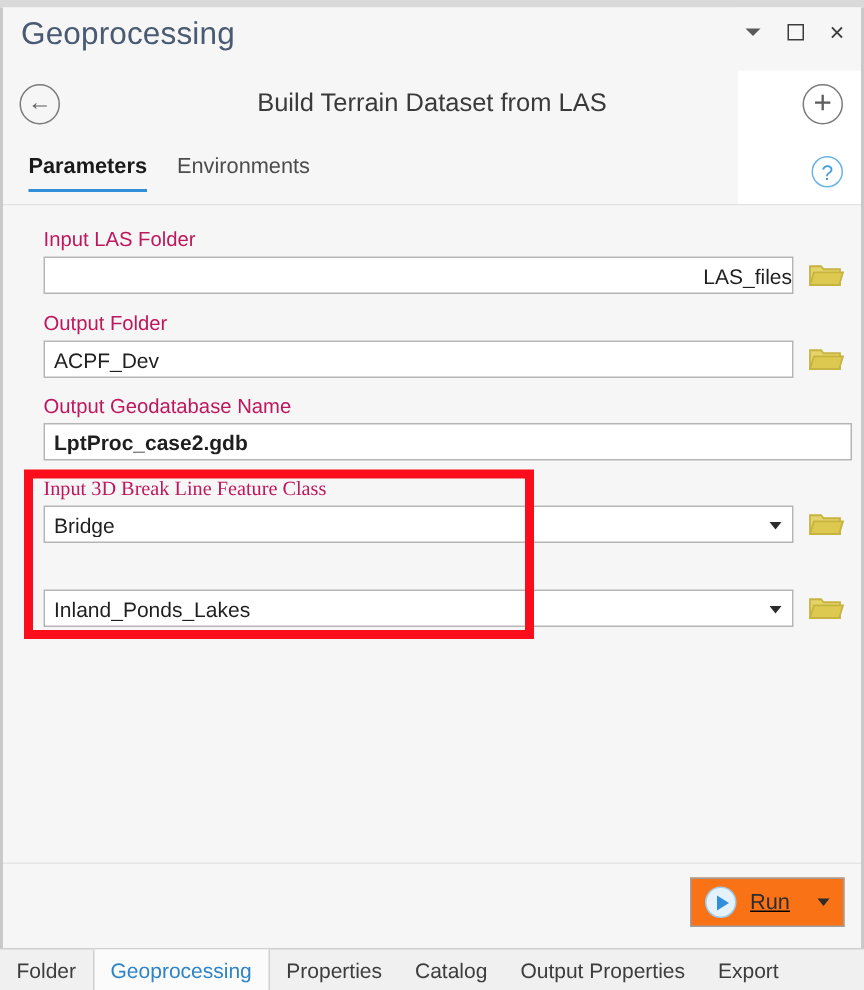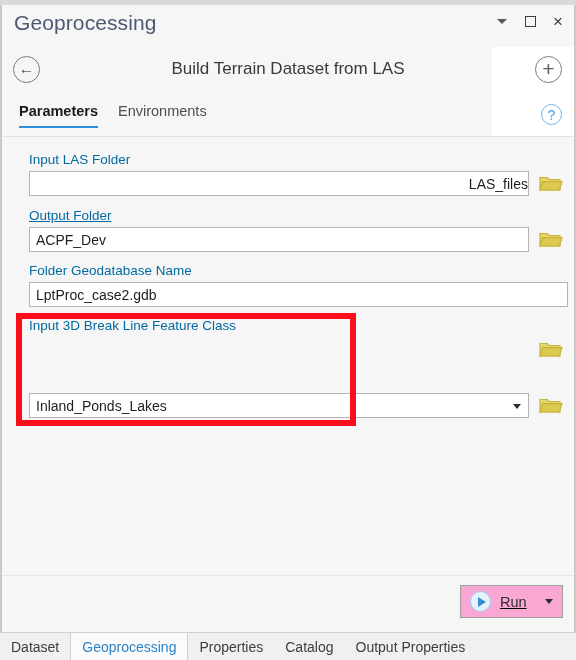--- a/index.html
+++ b/index.html
@@ -177,21 +177,21 @@
   .form-body {
     position: absolute;
     left: 2px; top: 137px;
     width: 572px; height: 438px;
     background: #f6f6f6;
   }
   .field-label {
     position: absolute;
     left: 27px;
     font-size: 13.5px;
-    color: #0369a1;
+    color: #be185d;
     white-space: nowrap;
   }
   .field-input {
     position: absolute;
     left: 27px;
     height: 25px;
     background: #ffffff;
     border: 1px solid #b5b5b5;
     box-sizing: border-box;
     display: flex;
@@ -243,21 +243,21 @@
     position: absolute;
     left: 2px; top: 575px;
     width: 572px; height: 57px;
     background: #f6f6f6;
     border-top: 1px solid #e6e6e6;
   }
   .run-button {
     position: absolute;
     right: 11px; top: 9px;
     width: 103px; height: 33px;
-    background: #f9a8d4;
+    background: #f97316;
     border: 1px solid #9e9e9e;
     box-sizing: border-box;
     display: flex;
     align-items: center;
     cursor: pointer;
     text-decoration: underline;
   }
   .run-play {
     width: 21px; height: 21px;
     margin-left: 9px;
@@ -364,37 +364,41 @@
     <div class="field-input w-narrow" style="top:34px;justify-content:flex-end;">
       <span class="val">LAS_files</span>
     </div>
     <div class="folder-btn" style="top:36px;">
       <svg width="24" height="20" viewBox="0 0 24 20" aria-hidden="true">
         <path d="M1 4.5 L1 17 L21 17 L21 6.5 L10 6.5 L8.4 4.5 Z" fill="#e4d469" stroke="#c7b33f" stroke-width="1.2"></path>
         <path d="M3.6 8.6 L23 8.6 L20.4 17 L1 17 Z" fill="#ddc94f" stroke="#c7b33f" stroke-width="1.2"></path>
       </svg>
     </div>
 
-    <div class="field-label" style="top:71px;text-decoration:underline;">Output Folder</div>
+    <div class="field-label" style="top:71px;">Output Folder</div>
     <div class="field-input w-narrow" style="top:90px;">
       <span class="val">ACPF_Dev</span>
     </div>
     <div class="folder-btn" style="top:92px;">
       <svg width="24" height="20" viewBox="0 0 24 20" aria-hidden="true">
         <path d="M1 4.5 L1 17 L21 17 L21 6.5 L10 6.5 L8.4 4.5 Z" fill="#e4d469" stroke="#c7b33f" stroke-width="1.2"></path>
         <path d="M3.6 8.6 L23 8.6 L20.4 17 L1 17 Z" fill="#ddc94f" stroke="#c7b33f" stroke-width="1.2"></path>
       </svg>
     </div>
 
-    <div class="field-label" style="top:126px;">Folder Geodatabase Name</div>
-    <div class="field-input w-wide" style="top:145px;">
+    <div class="field-label" style="top:126px;">Output Geodatabase Name</div>
+    <div class="field-input w-wide" style="top:145px;font-weight:bold;">
       <span class="val">LptProc_case2.gdb</span>
     </div>
 
-    <div class="field-label" style="top:181px;">Input 3D Break Line Feature Class</div>
+    <div class="field-label" style="top:181px;font-family:Liberation Serif, serif;">Input 3D Break Line Feature Class</div>
+    <div class="field-input w-narrow" style="top:200px;">
+      <span class="val">Bridge</span>
+      <span class="dd-arrow"></span>
+    </div>
     <div class="folder-btn" style="top:202px;">
       <svg width="24" height="20" viewBox="0 0 24 20" aria-hidden="true">
         <path d="M1 4.5 L1 17 L21 17 L21 6.5 L10 6.5 L8.4 4.5 Z" fill="#e4d469" stroke="#c7b33f" stroke-width="1.2"></path>
         <path d="M3.6 8.6 L23 8.6 L20.4 17 L1 17 Z" fill="#ddc94f" stroke="#c7b33f" stroke-width="1.2"></path>
       </svg>
     </div>
 
     <div class="field-input w-narrow" style="top:256px;">
       <span class="val">Inland_Ponds_Lakes</span>
       <span class="dd-arrow"></span>
@@ -414,20 +418,21 @@
     <div class="run-button">
       <span class="run-play">
           <i></i>
         </span>
       <span class="run-label">Run</span>
       <span class="run-split"></span>
     </div>
   </div>
 
   <div class="dock-tabs">
-    <div class="dock-tab">Dataset</div>
+    <div class="dock-tab">Folder</div>
     <div class="dock-tab active">Geoprocessing</div>
     <div class="dock-tab">Properties</div>
     <div class="dock-tab">Catalog</div>
     <div class="dock-tab">Output Properties</div>
+    <div class="dock-tab">Export</div>
   </div>
 
 </div>
 
 </body></html>

